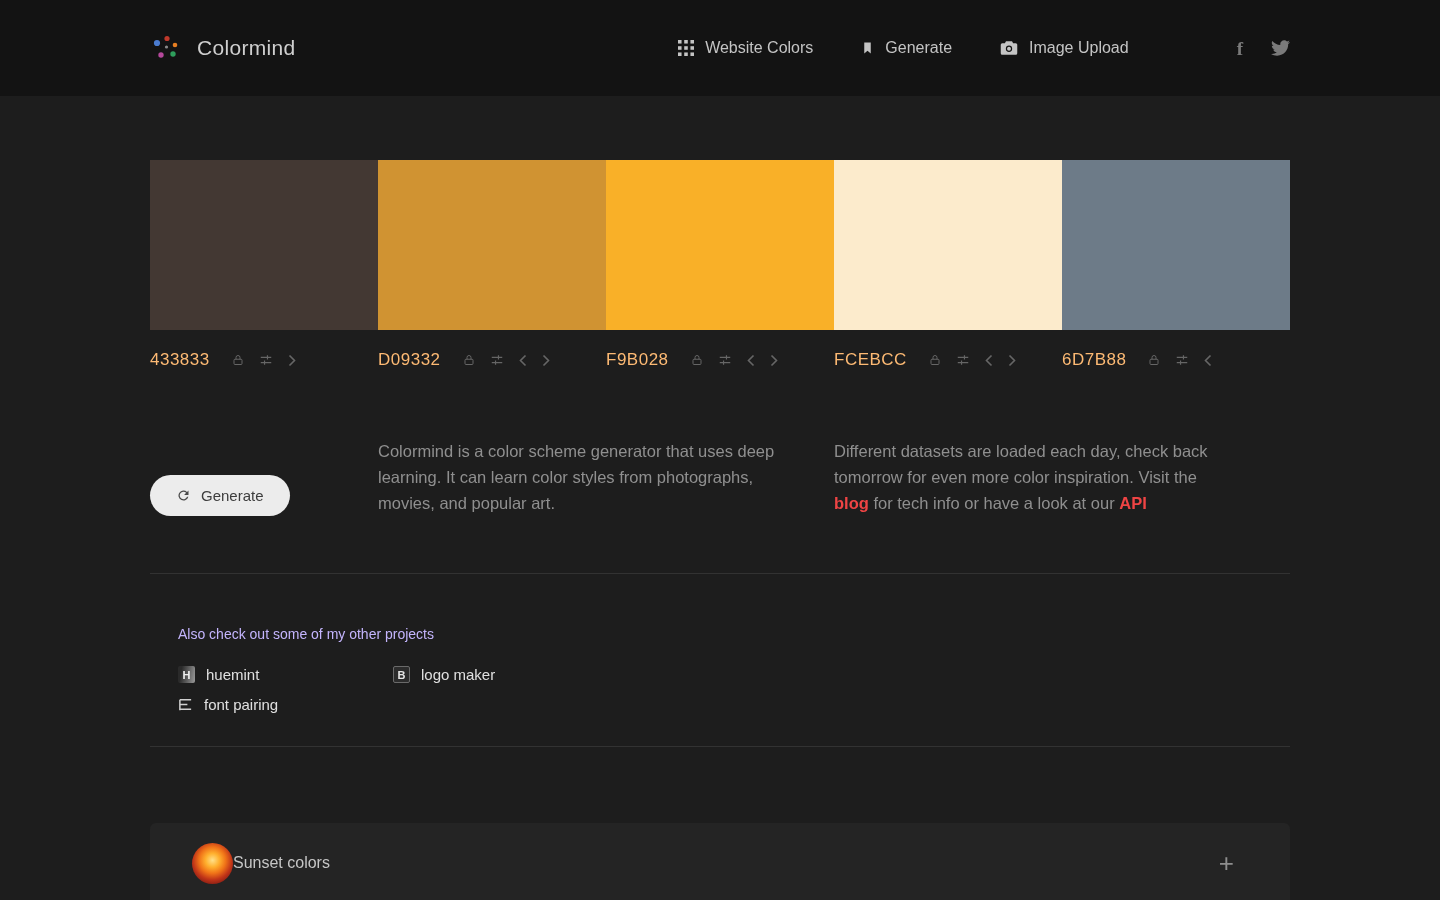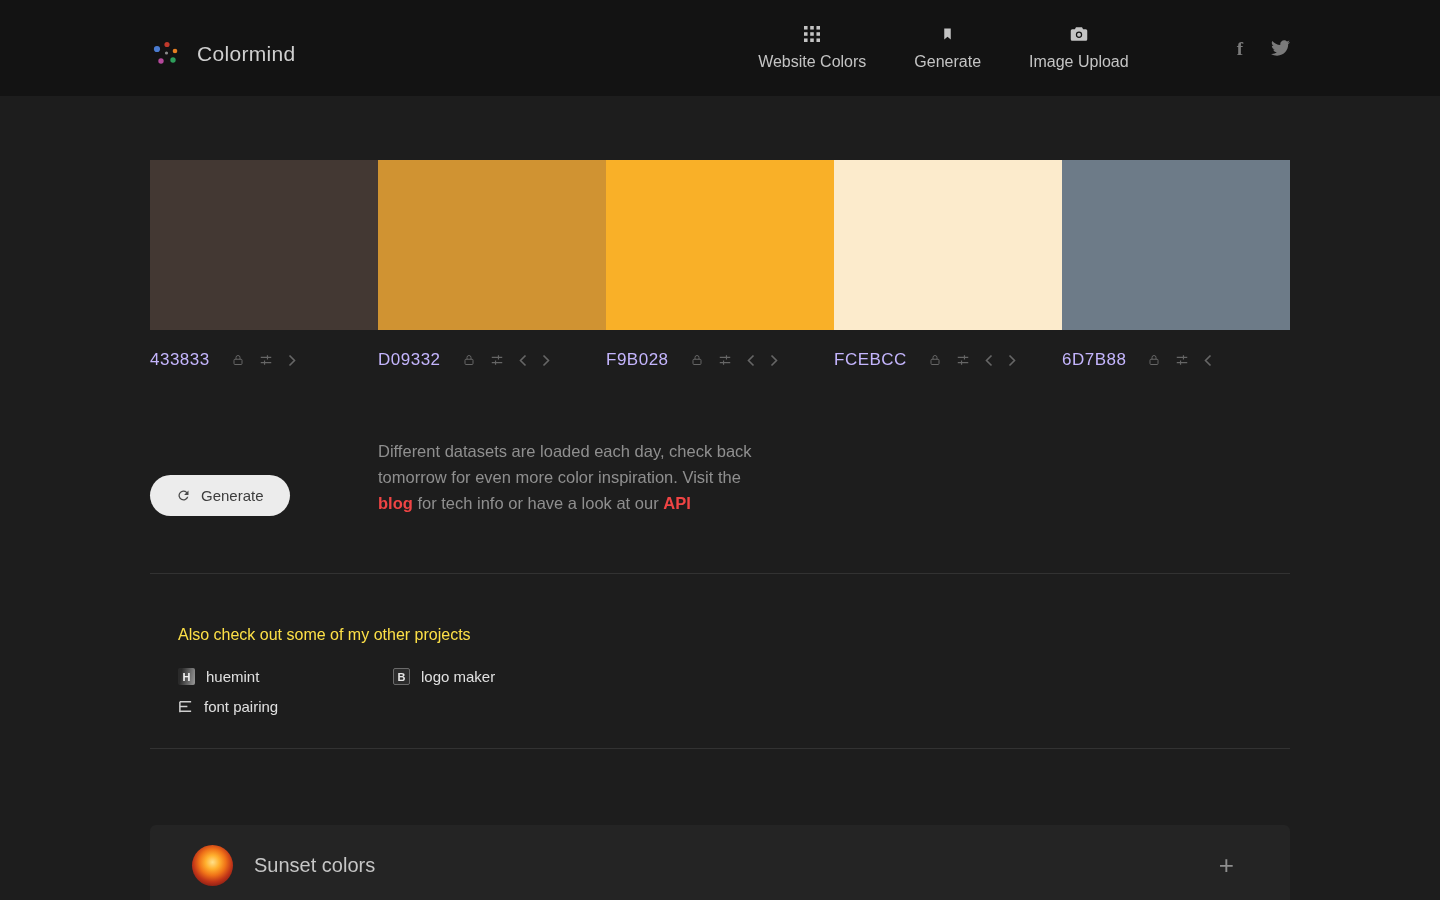--- a/index.html
+++ b/index.html
@@ -12,43 +12,43 @@
   }
   .container { width: 1140px; margin: 0 auto; }
 
   
   .header {
     height: 96px;
     background: #131313;
     display: flex;
     align-items: center;
   }
-  .header-inner { display: flex; align-items: flex-end; }
+  .header-inner { display: flex; align-items: center; }
   .brand { display: flex; align-items: center; gap: 14px; cursor: pointer; }
   .brand-name { color: #cfcfcf; font-size: 21px; letter-spacing: 0.3px; }
   .nav { margin-left: auto; display: flex; align-items: center; gap: 48px; }
   .nav-item {
     display: flex; align-items: center; gap: 11px;
-    color: #c4c4c4; font-size: 16px; cursor: pointer; flex-direction: column;
+    color: #c4c4c4; font-size: 16px; cursor: pointer;
   }
   .socials { display: flex; align-items: center; gap: 28px; margin-left: 60px; }
   .social-fb {
     color: #7a7a7a; font-family: "Liberation Serif", serif;
     font-weight: bold; font-size: 19px; cursor: pointer; line-height: 1;
   }
   .social-tw { cursor: pointer; display: flex; }
 
   
   .palette { display: flex; margin-top: 64px; height: 170px; }
   .swatch { flex: 1; cursor: pointer; }
 
   .hex-row { display: flex; margin-top: 20px; }
   .hex-cell { width: 228px; display: flex; align-items: center; gap: 15px; }
   .hex-label {
-    color: #c4b5fd; font-size: 17px; letter-spacing: 0.5px; margin-right: 7px;
+    color: #fdba74; font-size: 17px; letter-spacing: 0.5px; margin-right: 7px;
   }
   .tool-icon { display: flex; align-items: center; cursor: pointer; opacity: 0.95; }
 
   
   .gen-row { display: flex; margin-top: 71px; align-items: flex-end; }
   .gen-col { width: 228px; }
   .generate-btn {
     display: inline-flex; align-items: center; gap: 10px;
     height: 41px; padding: 0 26px;
     background: #ececec; color: #3d3d3d;
@@ -65,21 +65,21 @@
   .desc-link {
     color: #ef4444; font-weight: bold; text-decoration: none; cursor: pointer;
   }
 
   .divider { border: 0; border-top: 1px solid #323232; margin: 57px 0 0; }
   .divider-2 { border: 0; border-top: 1px solid #323232; margin: 33px 0 0; }
 
   
   .projects { margin-top: 52px; padding-left: 28px; }
   .projects-heading {
-    margin: 0; color: #fde047; font-size: 16px; font-weight: normal;
+    margin: 0; color: #c4b5fd; font-size: 14px; font-weight: normal;
   }
   .proj-grid {
     margin-top: 24px;
     display: grid; grid-template-columns: 215px auto; row-gap: 13px;
   }
   .proj-item {
     display: flex; align-items: center; gap: 11px;
     color: #e0e0e0; font-size: 15px; cursor: pointer;
   }
   .proj-badge {
@@ -100,21 +100,21 @@
     display: flex; align-items: flex-start;
     cursor: pointer;
   }
   .bottom-card-row { display: flex; align-items: center; width: 100%; height: 44px; }
   .sunset-thumb {
     width: 41px; height: 41px; border-radius: 50%;
     background:
       radial-gradient(circle at 50% 42%, #ffe08a 0%, #ffb02e 22%, #f07318 42%, #c03418 62%, #7e1a14 82%, #4f100f 100%);
     flex: 0 0 auto;
   }
-  .bottom-title { margin-left: 21px; color: #c6c6c6; font-size: 20px; }
+  .bottom-title { color: #c6c6c6; font-size: 16px; }
   .expand-plus { margin-left: auto; color: #8e8e8e; font-size: 26px; line-height: 1; }
 </style>
 </head>
 <body>
 
 <div class="header">
   <div class="container header-inner">
     <div class="brand">
       <span style="display:flex;">
         <svg width="33" height="33" viewBox="0 0 33 33">
@@ -308,20 +308,23 @@
     <div class="gen-col">
       <button class="generate-btn">
         <span style="display:flex;">
           <svg width="15" height="15" viewBox="0 0 24 24" fill="#4a4a4a">
             <path d="M17.65 6.35A8 8 0 1 0 19.73 14h-2.08a6 6 0 1 1-1.42-6.25L13 11h7V4l-2.35 2.35z"></path>
           </svg>
         </span>
         <span>Generate</span>
       </button>
     </div>
+    <div class="desc-1">
+      <p>Colormind is a color scheme generator that uses deep learning. It can learn color styles from photographs, movies, and popular art.</p>
+    </div>
     <div class="desc-2">
       <p><span>Different datasets are loaded each day, check back tomorrow for even more color inspiration. Visit the </span><a class="desc-link">blog</a><span> for tech info or have a look at our </span><a class="desc-link">API</a></p>
     </div>
   </div>
 
   <hr class="divider">
 
   <div class="projects">
     <h4 class="projects-heading">Also check out some of my other projects</h4>
     <div class="proj-grid">

